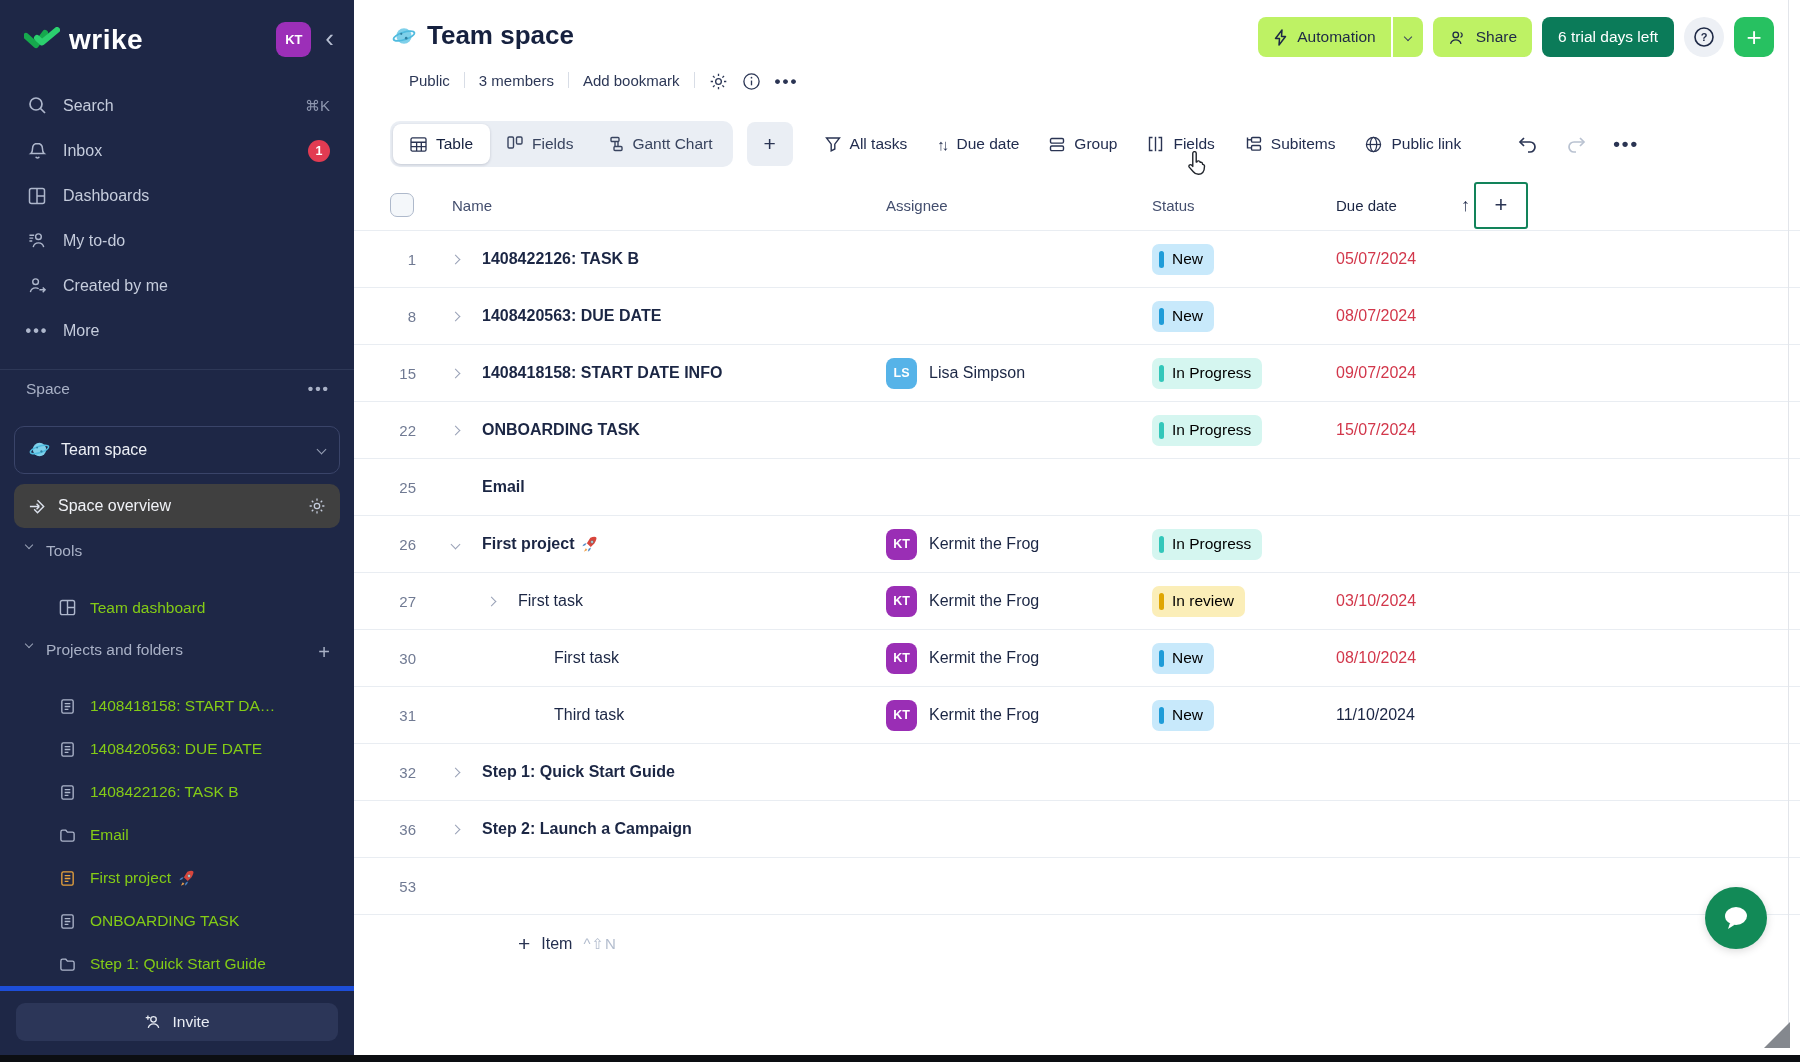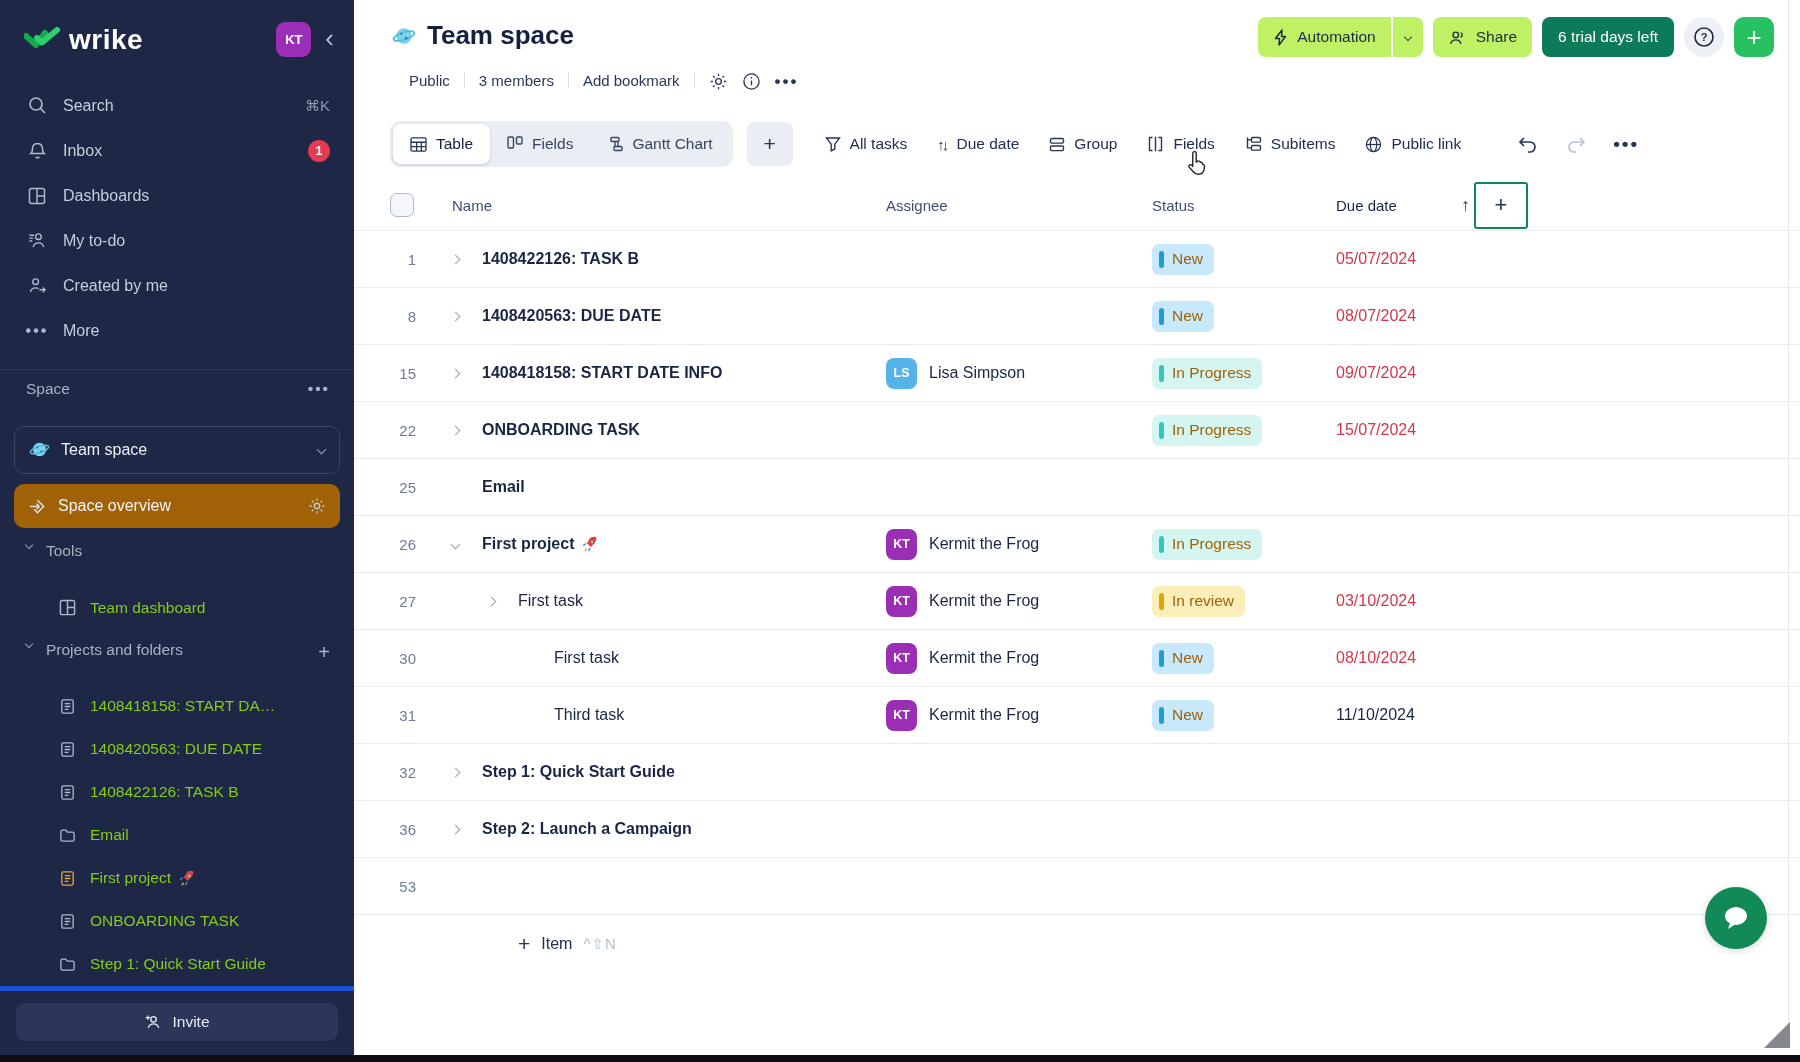--- a/index.html
+++ b/index.html
@@ -27,21 +27,21 @@
 
   .sb-divider { height: 1px; background: #2E3857; margin: 16px 0 0 0; }
 
   .sb-section-head { display: flex; padding: 0 24px 0 26px; height: 44px; color: #A9B1C6; font-size: 15.5px; cursor: pointer; }
   .sb-section-head .dots { margin-left: auto; color: #A9B1C6; letter-spacing: 2px; font-weight: 700; }
   .sb-section-head .plus { margin-left: auto; color: #A9B1C6; font-size: 20px; font-weight: 400; }
   .sb-section-head .chev { margin-right: 14px; }
 
   .space-selector { margin: 2px 14px 0 14px; height: 48px; border: 1px solid #3A4469; border-radius: 10px; display: flex; align-items: center; padding: 0 14px; cursor: pointer; }
   .space-selector .lbl { color: #EDF0F6; font-size: 16px; margin-left: 11px; flex: 1; }
-  .space-overview { margin: 10px 14px 0 14px; height: 45px; background: #a16207; border-radius: 10px; display: flex; align-items: center; padding: 0 14px; cursor: pointer; }
+  .space-overview { margin: 10px 14px 0 14px; height: 45px; background: #404040; border-radius: 10px; display: flex; align-items: center; padding: 0 14px; cursor: pointer; }
   .space-overview .lbl { color: #F0F2F7; font-size: 16px; margin-left: 11px; flex: 1; }
 
   .chev { display: inline-block; width: 7px; height: 7px; border-right: 1.6px solid #98A1B6; border-bottom: 1.6px solid #98A1B6; }
   .chev.right { transform: rotate(-45deg); }
   .chev.down  { transform: rotate(45deg); }
   .chev.sm { width: 6px; height: 6px; }
 
   .sb-subitem { display: flex; align-items: center; height: 43px; padding-left: 57px; padding-right: 20px; color: #84cc16; font-size: 15.5px; cursor: pointer; }
   .sb-subitem .p-icon { width: 20px; display: flex; justify-content: center; margin-right: 13px; color: #AEB7CC; }
   .sb-subitem .p-icon.orange { color: #E8A33D; }
@@ -94,21 +94,21 @@
   .c-num { display: flex; justify-content: flex-end; padding-right: 8px; }
   .rownum { color: #707A93; font-size: 15px; }
   .checkbox { width: 24px; height: 24px; border-radius: 7px; border: 1.5px solid #AEB9CB; background: #F4F7FA; margin-right: 2px; cursor: pointer; }
   .c-name { display: flex; align-items: center; padding-left: 28px; }
   .chev-box { width: 30px; display: flex; align-items: center; cursor: pointer; }
   .task-name { color: #1B2644; cursor: pointer; }
   .task-name.bold { font-weight: 700; }
   .c-assignee { display: flex; align-items: center; gap: 12px; padding-left: 12px; }
   .avatar { width: 31px; height: 31px; border-radius: 8px; color: #fff; font-size: 12.5px; font-weight: 700; display: flex; align-items: center; justify-content: center; }
   .c-status { padding-left: 8px; }
-  .status-badge { display: inline-flex; align-items: center; height: 31px; border-radius: 7px; padding: 0 11px 0 7px; font-size: 15.5px; color: #a16207; cursor: pointer; }
+  .status-badge { display: inline-flex; align-items: center; height: 31px; border-radius: 7px; padding: 0 11px 0 7px; font-size: 15.5px; color: #000000; cursor: pointer; }
   .status-bar { width: 5px; height: 17px; border-radius: 3px; margin-right: 8px; }
   .c-due { padding-left: 12px; color: #1B2644; }
   .c-due.overdue { color: #D2374B; }
   .hsort { margin-left: auto; margin-right: 14px; font-size: 18px; color: #2A3453; cursor: pointer; }
   .addcol { width: 54px; height: 47px; border: 2px solid #12835A; border-radius: 3px; display: flex; align-items: center; justify-content: center; font-size: 22px; color: #2A3453; margin-left: -10px; cursor: pointer; background: #fff; }
   .tfoot { display: flex; align-items: center; height: 58px; padding-left: 164px; gap: 11px; }
   .tfoot .plus { font-size: 21px; color: #2A3453; font-weight: 400; }
   .tfoot .lbl { font-size: 16px; color: #242F4F; }
   .tfoot .sc { font-size: 15px; color: #B3BDCE; letter-spacing: 1px; }
   .tfoot { cursor: pointer; }

